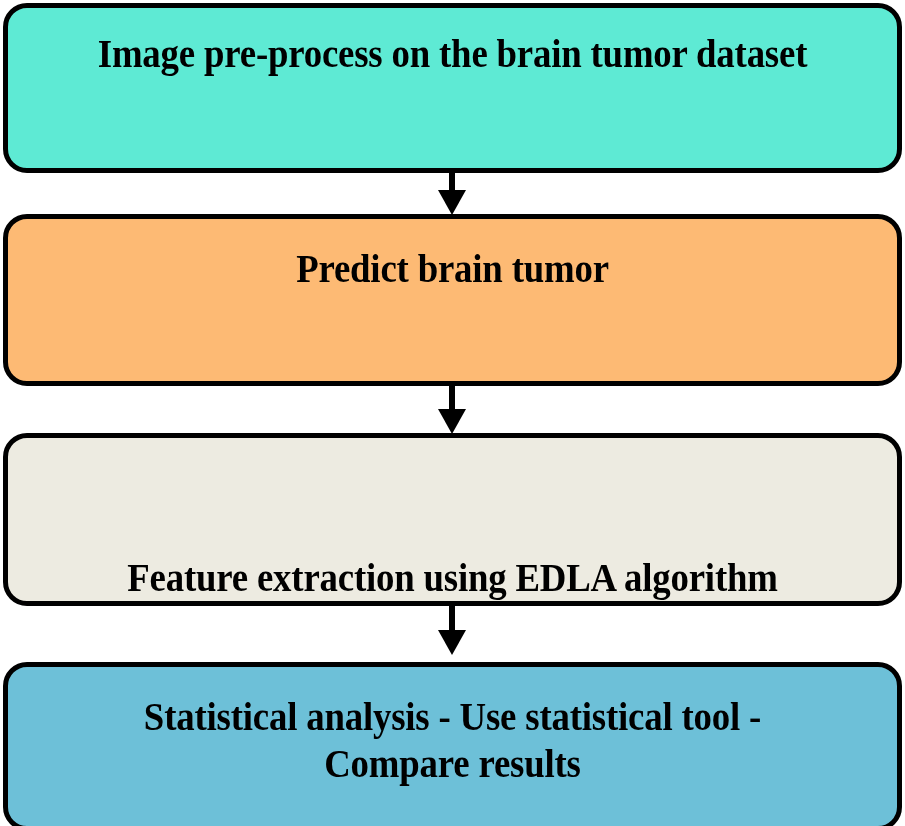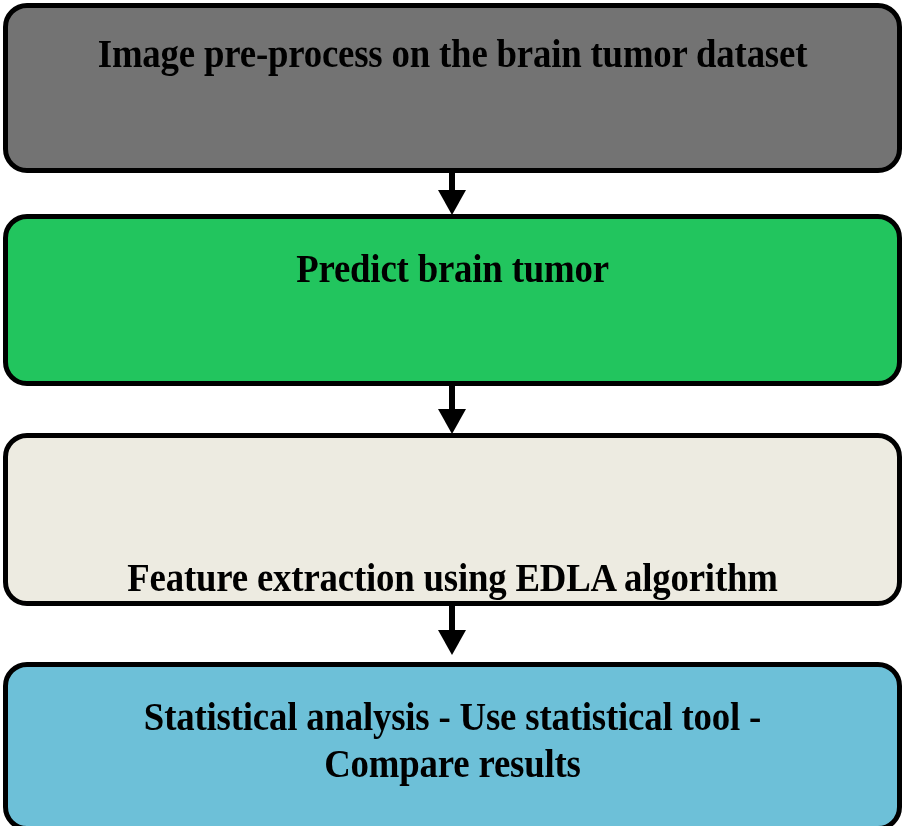--- a/index.html
+++ b/index.html
@@ -109,30 +109,30 @@
   #arrow-2 .stem { height: 25px; }
 
   #arrow-3 { top: 606px; height: 49px; }
   #arrow-3 .stem { height: 26px; }
 </style>
 </head>
 <body>
 
 <div id="flowchart">
 
-  <div class="node" id="node-preprocess" style="background: #737373;">
+  <div class="node" id="node-preprocess" style="background: #5eead4;">
     <span class="node-label">Image pre-process on the brain tumor dataset</span>
   </div>
 
   <div class="arrow" id="arrow-1">
     <div class="stem"></div>
     <div class="head"></div>
   </div>
 
-  <div class="node" id="node-predict" style="background: #22c55e;">
+  <div class="node" id="node-predict" style="background: #fdba74;">
     <span class="node-label">Predict brain tumor</span>
   </div>
 
   <div class="arrow" id="arrow-2">
     <div class="stem"></div>
     <div class="head"></div>
   </div>
 
   <div class="node" id="node-feature" style="background: rgb(237, 235, 225); align-items: flex-end;">
     <span class="node-label">Feature extraction using EDLA algorithm</span>

